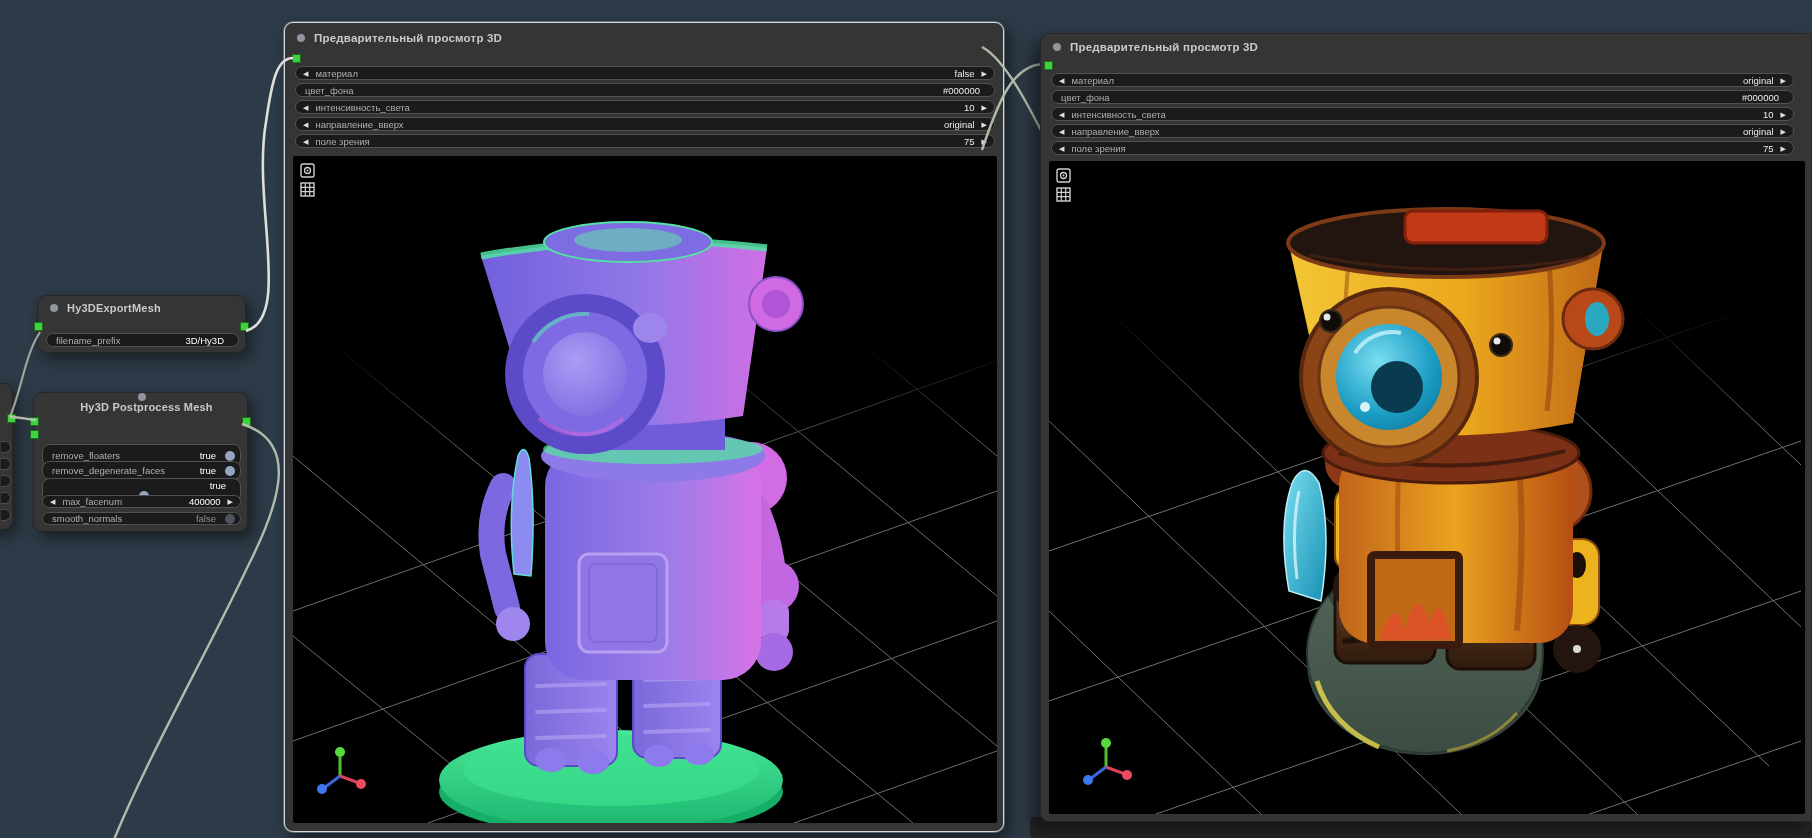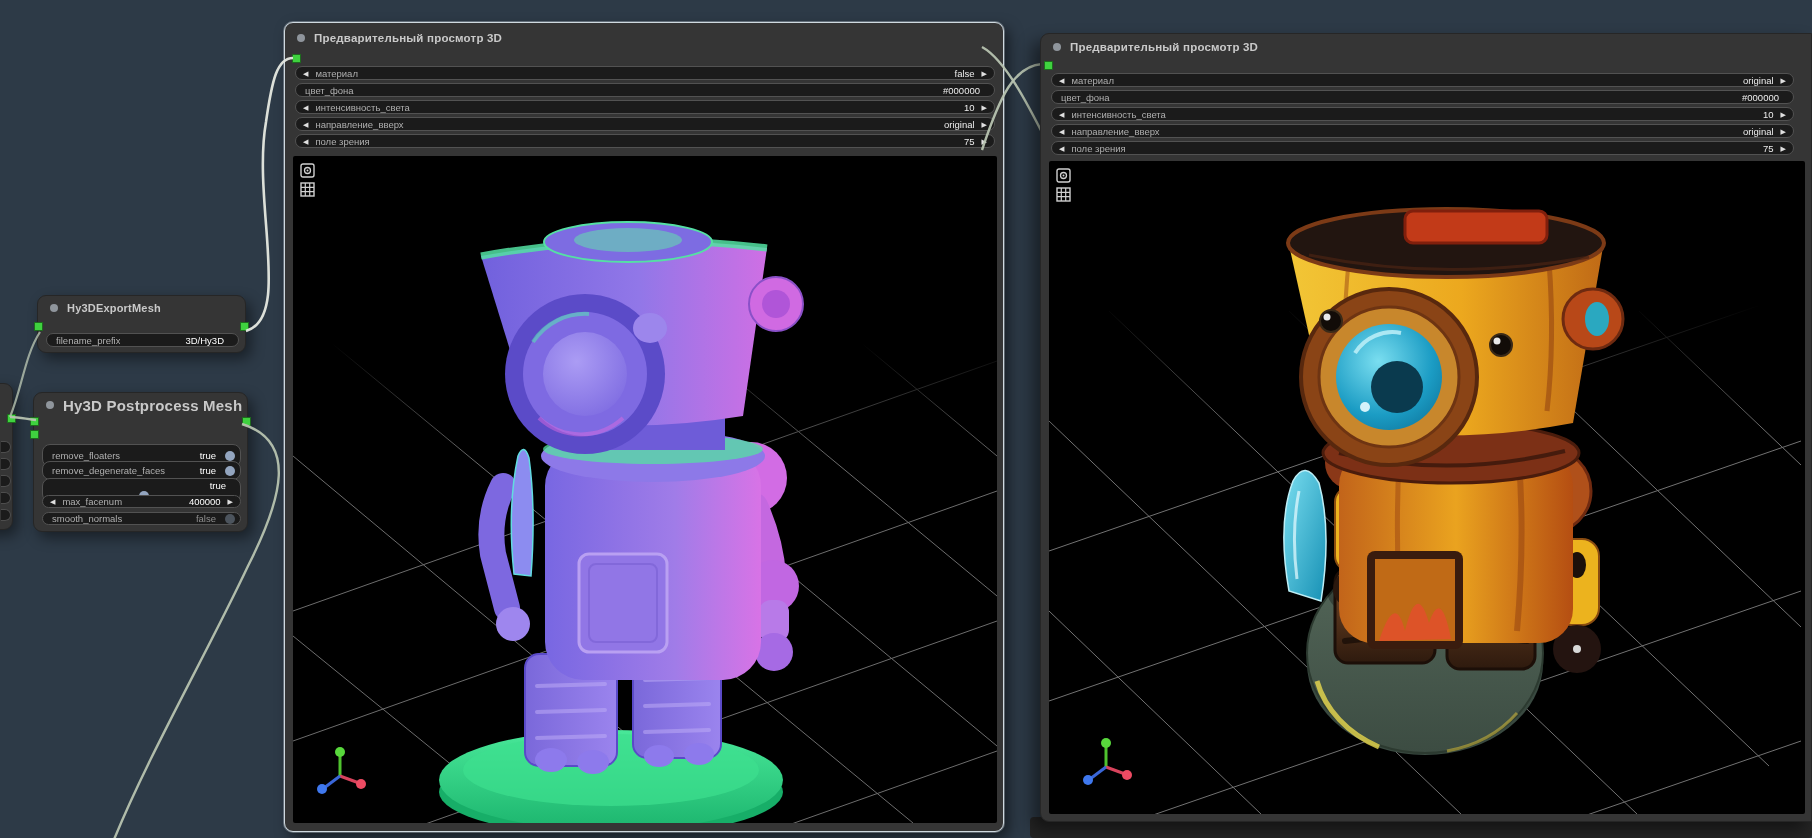--- a/index.html
+++ b/index.html
@@ -65,21 +65,21 @@
   </div>
   <span class="slot" style="left:-4px;top:26px;"></span>
   <span class="slot" style="right:-4px;top:26px;"></span>
   <div class="wrow noarrow" style="left:8px;top:37px;width:193px;">
     <span class="wlabel">filename_prefix</span>
     <span class="wvalue bold">3D/Hy3D</span>
   </div>
 </div>
 
 <div class="node" style="left:33px;top:392px;width:215px;height:140px;z-index:2;">
-  <div class="ntitle" style="height:24px;font-size:15px;">
+  <div class="ntitle" style="height:24px;font-size:11px;flex-direction:column;">
     <span class="ndot"></span>
     <span>Hy3D Postprocess Mesh</span>
   </div>
   <span class="slot" style="left:-4px;top:24px;"></span>
   <span class="slot" style="left:-4px;top:37px;"></span>
   <span class="slot" style="right:-4px;top:24px;"></span>
 
   <div class="wrow noarrow" style="left:8px;top:51px;width:199px;height:23px;">
     <span class="wlabel">remove_floaters</span>
     <span class="wvalue bold">true</span>

